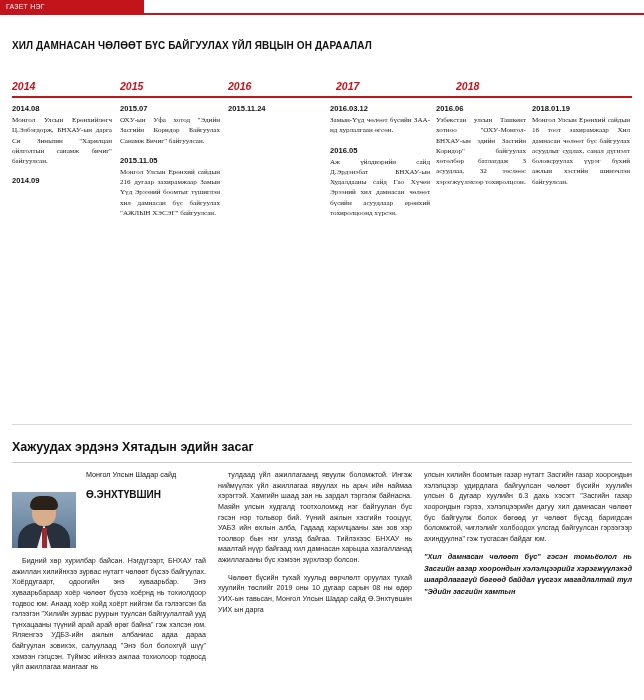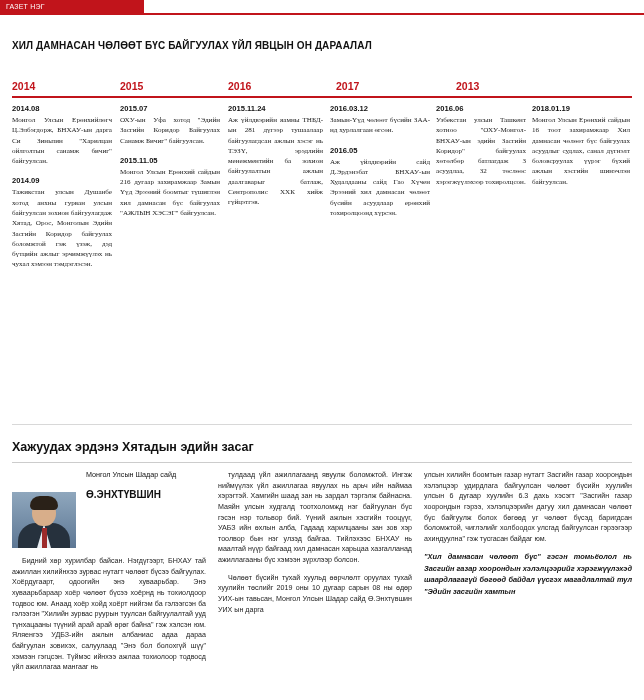--- a/index.html
+++ b/index.html
@@ -36,21 +36,21 @@
     width: 644px; height: 2px; background: #c1141b;
   }
   
   .tl-title {
     position: absolute; top: 40px; left: 12px;
     font-size: 10px; font-weight: bold; color: #111;
     letter-spacing: .1px;
   }
   .tl-years {
     position: absolute; top: 80px; left: 12px;
-    width: 620px; height: 14px;
+    width: 620px; height: 14px; font-style: italic;
   }
   .tl-year {
     position: absolute; top: 0;
     font-size: 10.5px; font-weight: bold; color: #c1141b;
   }
   .tl-rule {
     position: absolute; top: 96px; left: 12px;
     width: 620px; height: 2px; background: #c1141b;
   }
   .tl-col {
@@ -144,50 +144,48 @@
   </div>
   <div class="topbar-rule"></div>
 
   <div class="tl-title">ХИЛ ДАМНАСАН ЧӨЛӨӨТ БҮС БАЙГУУЛАХ ҮЙЛ ЯВЦЫН ОН ДАРААЛАЛ</div>
 
   <div class="tl-years">
     <div class="tl-year" style="left:0px;">2014</div>
     <div class="tl-year" style="left:108px;">2015</div>
     <div class="tl-year" style="left:216px;">2016</div>
     <div class="tl-year" style="left:324px;">2017</div>
-    <div class="tl-year" style="left:444px;">2013</div>
+    <div class="tl-year" style="left:444px;">2018</div>
   </div>
   <div class="tl-rule"></div>
 
   <div class="tl-col" style="left:12px; width:100px;">
     <div class="tl-entry">
       <div class="tl-date">2014.08</div>
       <div class="tl-body">Монгол Улсын Ерөнхийлөгч Ц.Элбэгдорж, БНХАУ-ын дарга Си Зиньпин "Харилцан ойлголтын санамж бичиг" байгуулсан.</div>
     </div>
     <div class="tl-entry">
       <div class="tl-date">2014.09</div>
-      <div class="tl-body">Тажикстан улсын Душанбе хотод анхны гурван улсын байгуулсан зохион байгуулагдаж Хятад, Орос, Монголын Эдийн Засгийн Коридор байгуулах боломжтой гэж үзэж, дэд бүтцийн ажлыг эрчимжүүлэх нь чухал хэмээн тэмдэглэсэн.</div>
     </div>
   </div>
 
   <div class="tl-col" style="left:120px; width:100px;">
     <div class="tl-entry">
       <div class="tl-date">2015.07</div>
       <div class="tl-body">ОХУ-ын Уфа хотод "Эдийн Засгийн Коридор Байгуулах Санамж Бичиг" байгуулсан.</div>
     </div>
     <div class="tl-entry">
       <div class="tl-date">2015.11.05</div>
       <div class="tl-body">Монгол Улсын Ерөнхий сайдын 216 дугаар захирамжаар Замын Үүд Эрээний боомтыг түшиглэн хил дамнасан бүс байгуулах "АЖЛЫН ХЭСЭГ" байгуулсан.</div>
     </div>
   </div>
 
   <div class="tl-col" style="left:228px; width:95px;">
     <div class="tl-entry">
       <div class="tl-date">2015.11.24</div>
-      <div class="tl-body">Аж үйлдвэрийн яамны ТНБД-ын 281 дүгээр тушаалаар байгуулагдсан ажлын хэсэг нь ТЭЗҮ, эрэдлийн менежментийн ба зохион байгуулалтын ажлын даалгаварыг батлаж, Сентрополис ХХК хийж гүйцэтгэв.</div>
     </div>
   </div>
 
   <div class="tl-col" style="left:330px; width:100px;">
     <div class="tl-entry">
       <div class="tl-date">2016.03.12</div>
       <div class="tl-body">Замын-Үүд чөлөөт бүсийн ЗАА-нд хурлалгаан өгсөн.</div>
     </div>
     <div class="tl-entry">
       <div class="tl-date">2016.05</div>

